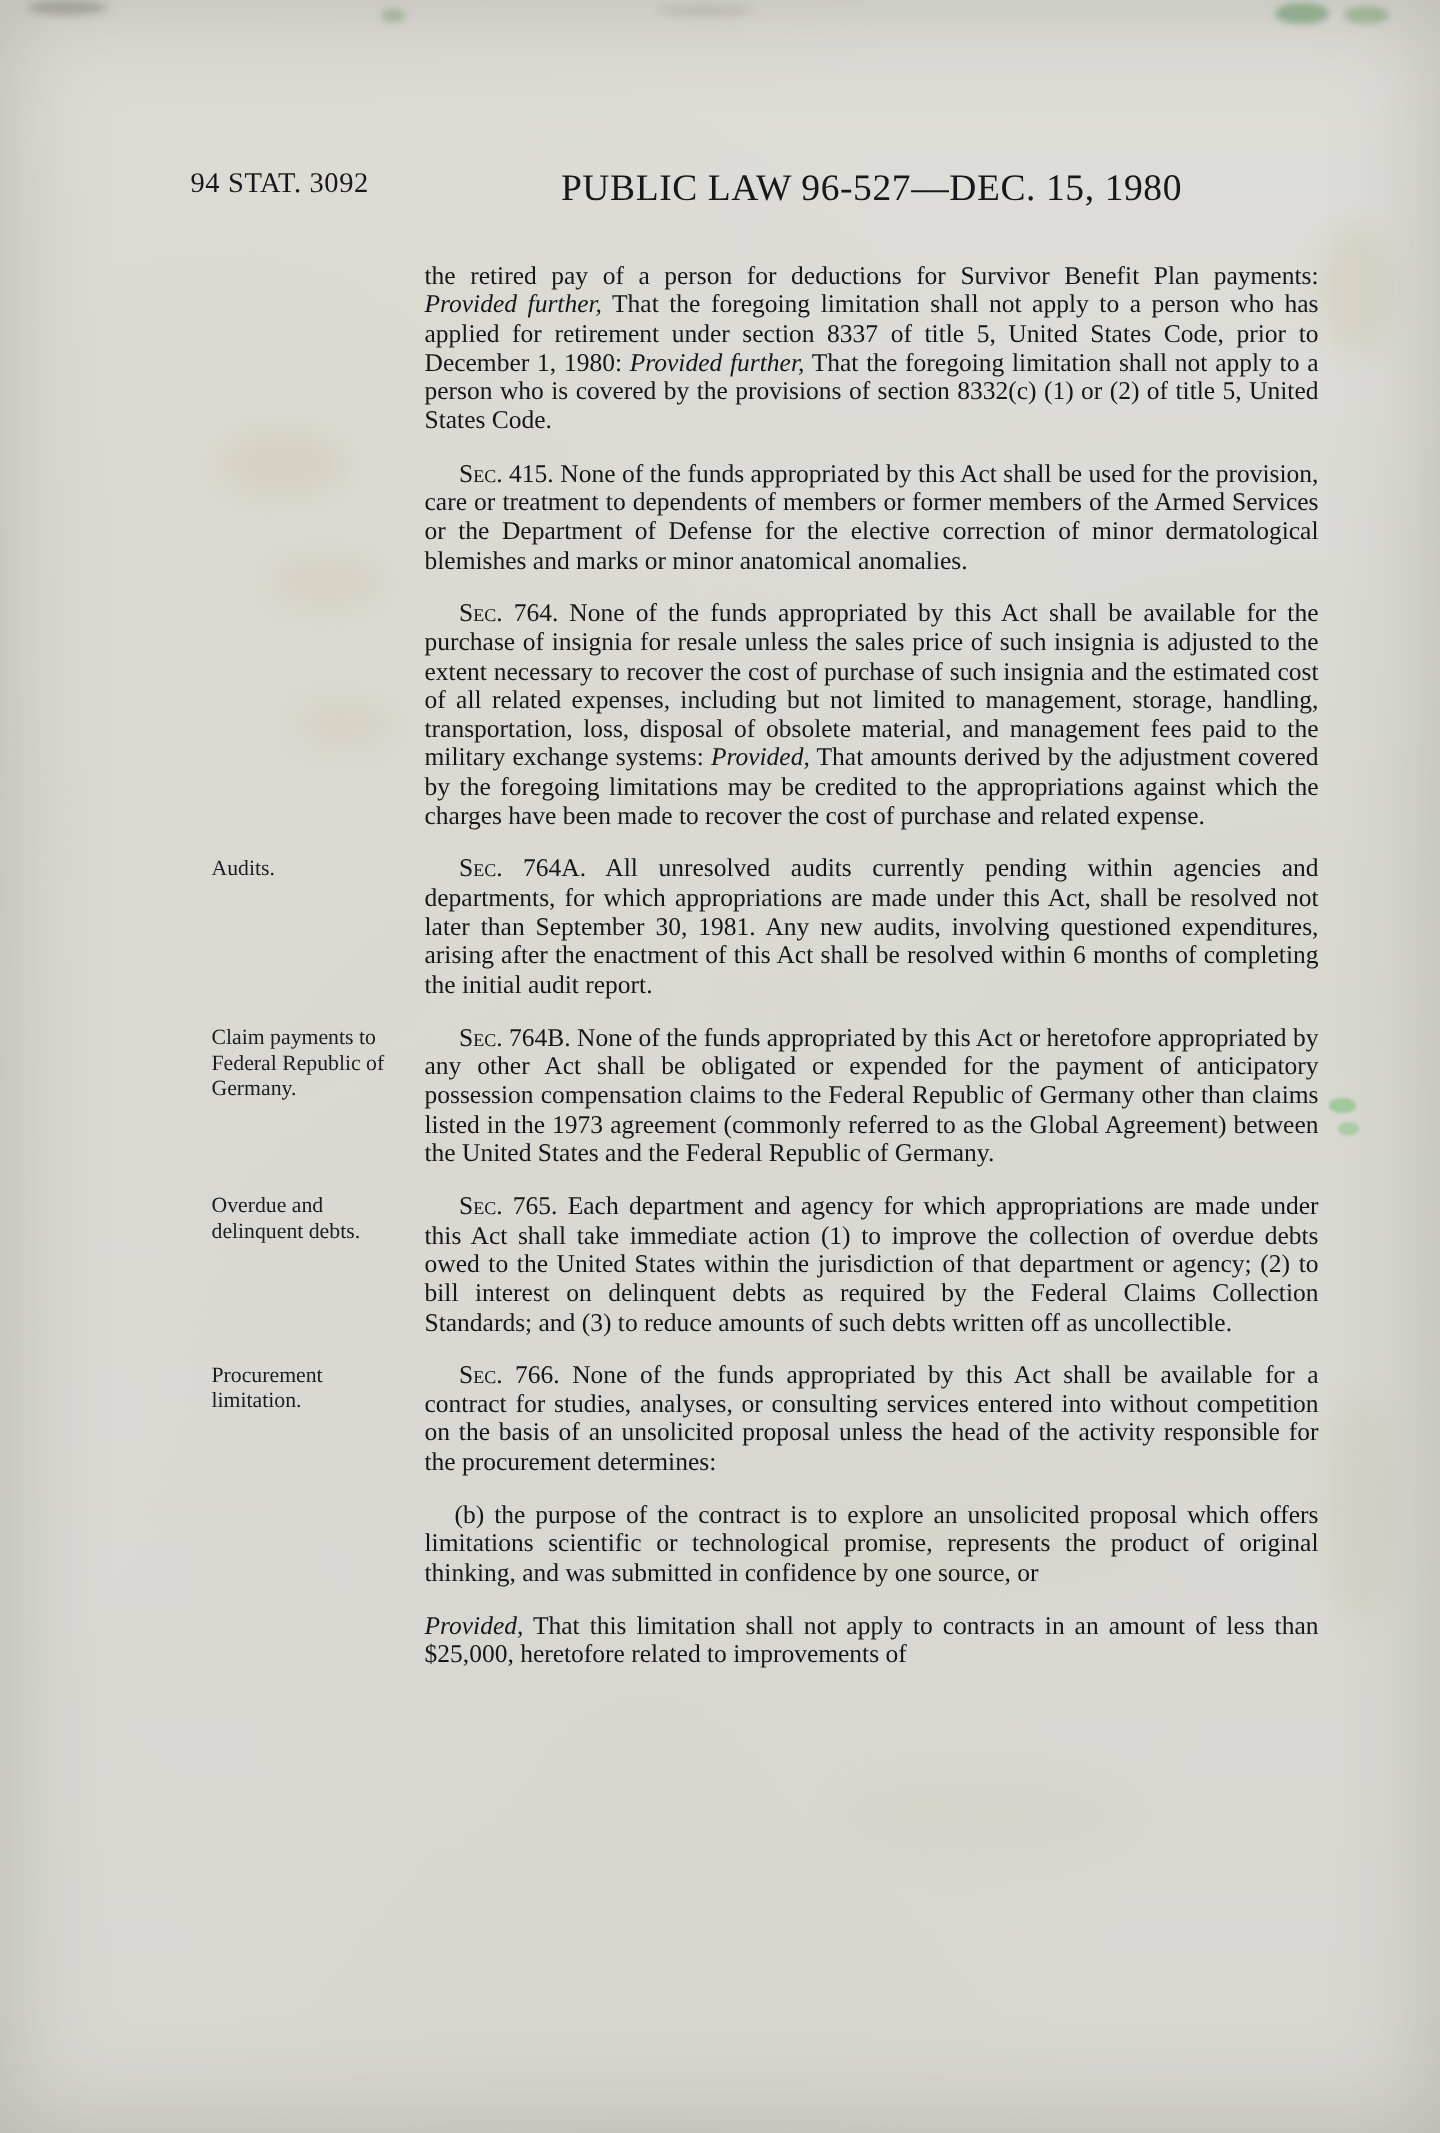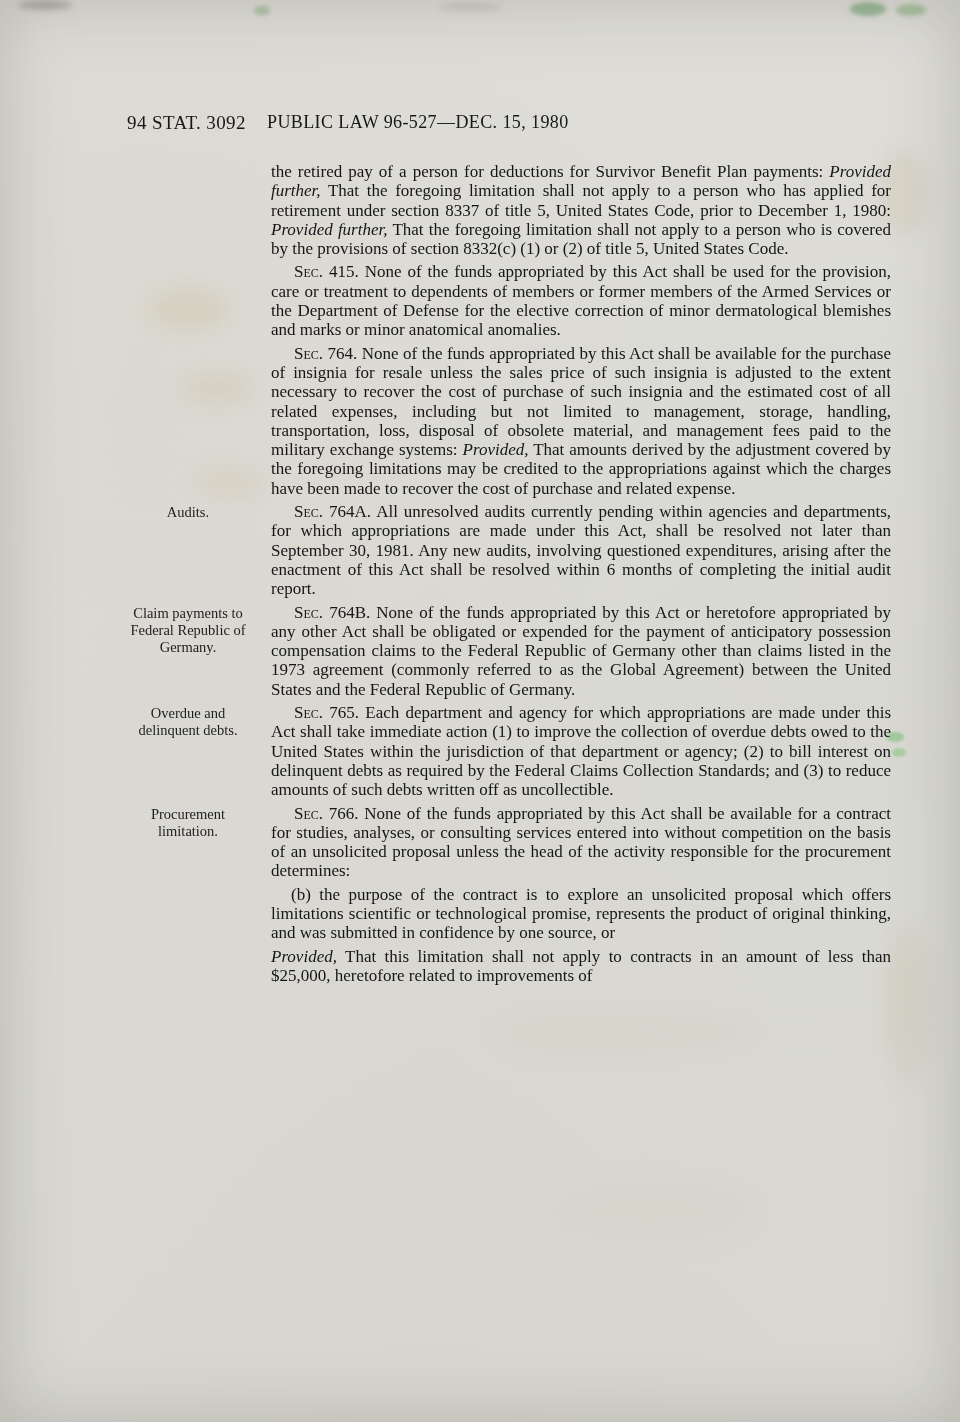--- a/index.html
+++ b/index.html
@@ -27,42 +27,42 @@
     box-shadow: inset 0 0 70px rgba(95,92,80,0.28);
   }
   .smudge { position: absolute; border-radius: 50%; pointer-events: none; }
 
   .header-stat {
     position: absolute; left: 127px; top: 112px;
     font-size: 19px; letter-spacing: 0.4px; white-space: nowrap;
   }
   .header-title {
     position: absolute; left: 267px; top: 112px; width: 628px;
-    text-align: left; font-size: 18px; letter-spacing: 0.4px; white-space: nowrap;
+    text-align: center; font-size: 25px; letter-spacing: 0.4px; white-space: nowrap;
   }
 
   .column {
     position: absolute; left: 267px; top: 158px; width: 628px;
     font-size: 17px; line-height: 19.3px;
     text-align: justify;
     color: #161618;
   }
-  .column p { margin: 4px; position: relative; }
+  .column p { margin: 16px; position: relative; }
   .kind-continuation { text-indent: 0; }
   .kind-section { text-indent: 23px; }
   .kind-sub { margin-left: 40px; text-indent: 20px; }
   .kind-flush { text-indent: 0; }
 
   .it { font-style: italic; }
   .sc { font-variant: small-caps; }
 
   .margin-note {
     position: absolute; left: -142px; top: 2px; width: 118px;
     font-size: 14.5px; line-height: 17px;
-    text-align: center; text-indent: 0;
+    text-align: left; text-indent: 0;
     font-style: normal; font-variant: normal;
     color: #1d1d20;
   }
 </style>
 </head>
 <body>
 
 <div class="paper"></div>
 
 <div class="smudge" style="left:18px;top:0;width:54px;height:10px;background:rgba(70,70,68,0.30);filter:blur(3px);"></div>

